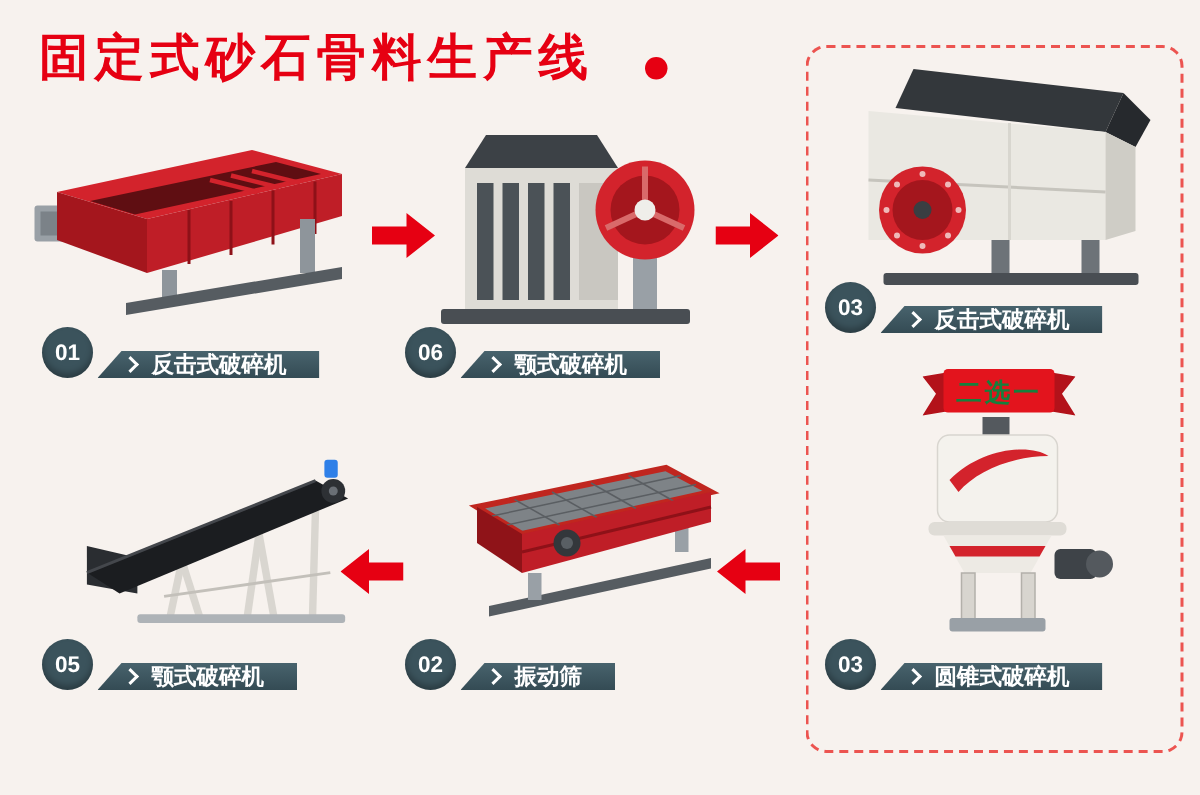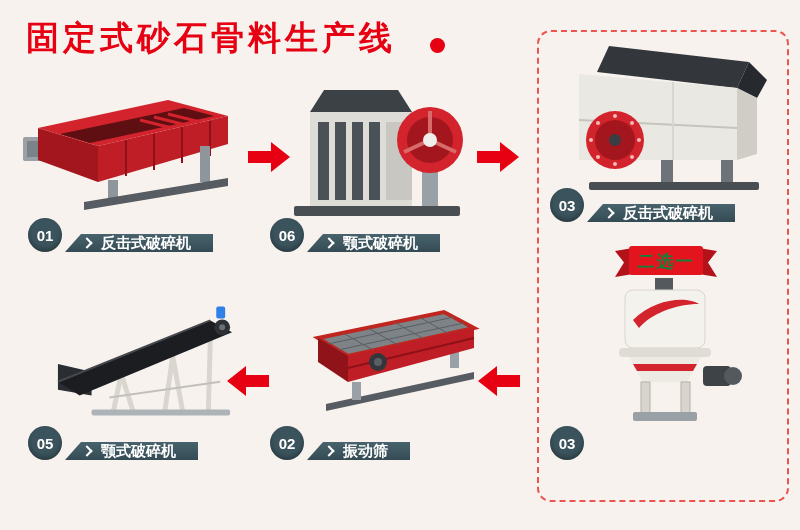--- a/index.html
+++ b/index.html
@@ -255,20 +255,24 @@
   <div class="step-label" style="left:550px;top:188px">
     <span class="num-circle">03</span>
     <span class="banner">
       <span class="chev"></span>
       <span>反击式破碎机</span>
     </span>
   </div>
 
   <div class="step-label" style="left:550px;top:426px">
     <span class="num-circle">03</span>
+    <span class="banner">
+      <span class="chev"></span>
+      <span>圆锥式破碎机</span>
+    </span>
   </div>
 
   <div class="step-label" style="left:270px;top:426px">
     <span class="num-circle">02</span>
     <span class="banner">
       <span class="chev"></span>
       <span>振动筛</span>
     </span>
   </div>
 

